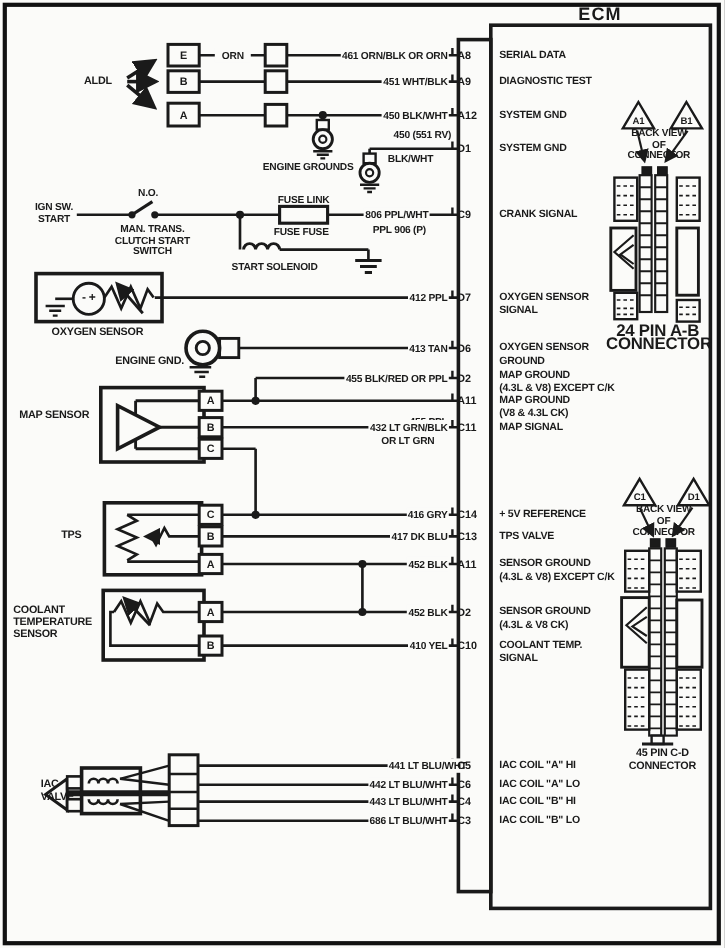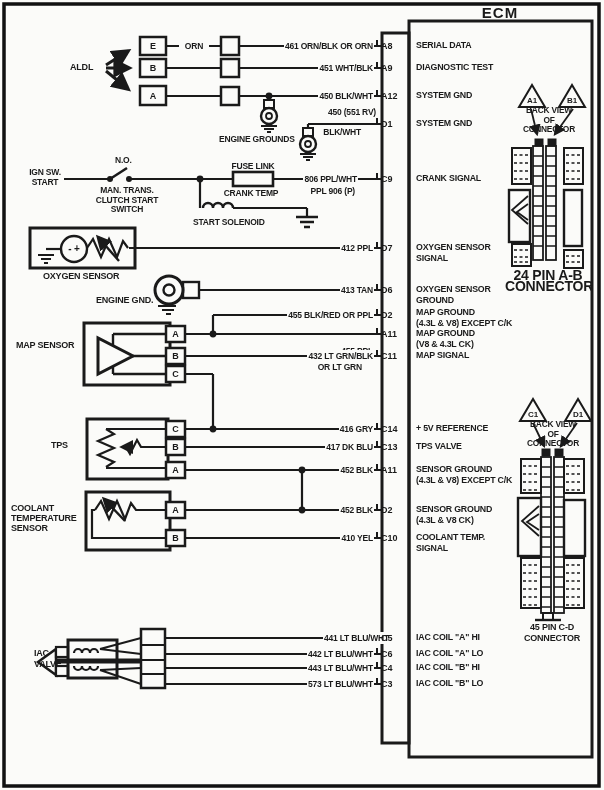--- a/index.html
+++ b/index.html
@@ -228,21 +228,21 @@
   <div class="lbl c bgw" style="left:179px;top:40px;width:28px;">ORN</div>
   <div class="lbl" style="left:219px;top:133px;">ENGINE GROUNDS</div>
 
   <div class="lbl c" style="left:22px;top:167px;width:46px;line-height:10px;">IGN SW.
 START</div>
   <div class="lbl" style="left:115px;top:154px;">N.O.</div>
   <div class="lbl c" style="left:92px;top:186px;width:70px;line-height:9.5px;">MAN. TRANS.
 CLUTCH START
 SWITCH</div>
   <div class="lbl c" style="left:229px;top:160px;width:48px;">FUSE LINK</div>
-  <div class="lbl c" style="left:221px;top:187px;width:60px;">CRANK TEMP</div>
+  <div class="lbl c" style="left:221px;top:187px;width:60px;">FUSE FUSE</div>
   <div class="lbl" style="left:193px;top:216px;">START SOLENOID</div>
 
   <div class="lbl seclbl" style="left:43px;top:271px;">OXYGEN SENSOR</div>
   <div class="lbl c" style="left:62px;top:243px;width:24px;font-size:10px;">- +</div>
   <div class="lbl seclbl" style="left:96px;top:295px;">ENGINE GND.</div>
   <div class="lbl seclbl" style="left:16px;top:340px;">MAP SENSOR</div>
   <div class="boxletter" style="left:166px;top:328px;width:19px;">A</div>
   <div class="boxletter" style="left:166px;top:350px;width:19px;">B</div>
   <div class="boxletter" style="left:166px;top:368px;width:19px;">C</div>
   <div class="lbl seclbl" style="left:51px;top:440px;">TPS</div>
@@ -271,21 +271,21 @@
   <div class="lbl r bgw" style="right:230px;top:350px;">432 LT GRN/BLK</div>
   <div class="lbl r" style="right:242px;top:361px;">OR LT GRN</div>
   <div class="lbl r bgw" style="right:230px;top:423px;">416 GRY</div>
   <div class="lbl r bgw" style="right:230px;top:441px;">417 DK BLU</div>
   <div class="lbl r bgw" style="right:230px;top:464px;">452 BLK</div>
   <div class="lbl r bgw" style="right:230px;top:504px;">452 BLK</div>
   <div class="lbl r bgw" style="right:230px;top:532px;">410 YEL</div>
   <div class="lbl r bgw" style="right:214px;top:632px;">441 LT BLU/WHT</div>
   <div class="lbl r bgw" style="right:230px;top:648px;">442 LT BLU/WHT</div>
   <div class="lbl r bgw" style="right:230px;top:662px;">443 LT BLU/WHT</div>
-  <div class="lbl r bgw" style="right:230px;top:678px;">573 LT BLU/WHT</div>
+  <div class="lbl r bgw" style="right:230px;top:678px;">686 LT BLU/WHT</div>
 
   <div class="pin-code" style="top:40px;">A8</div>
   <div class="pin-code" style="top:62px;">A9</div>
   <div class="pin-code" style="top:90px;">A12</div>
   <div class="pin-code" style="top:118px;">D1</div>
   <div class="pin-code" style="top:173px;">C9</div>
   <div class="pin-code" style="top:242px;">D7</div>
   <div class="pin-code" style="top:284px;">D6</div>
   <div class="pin-code" style="top:309px;">D2</div>
   <div class="pin-code" style="top:328px;">A11</div>

